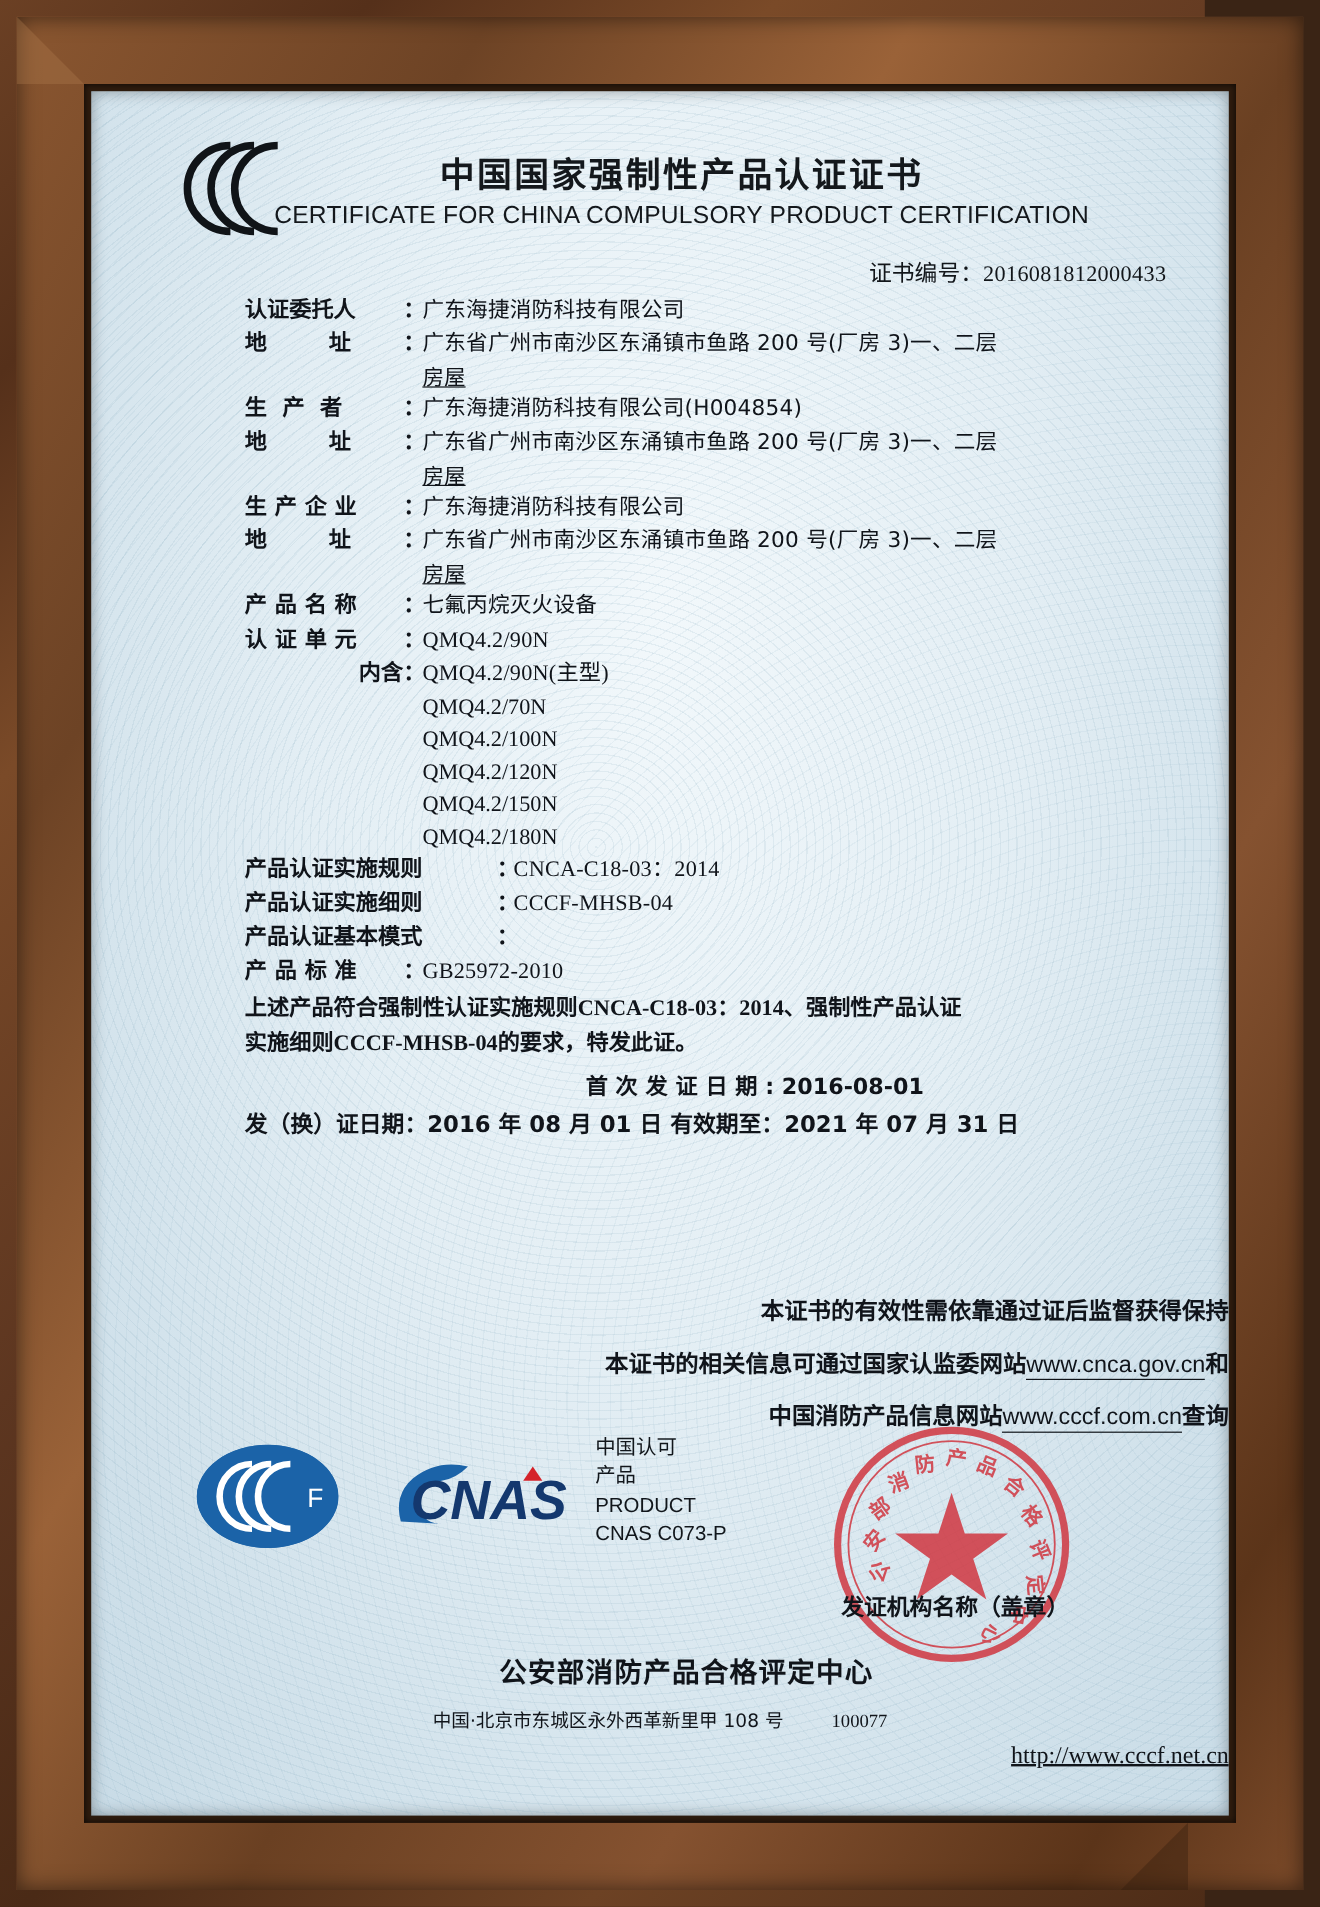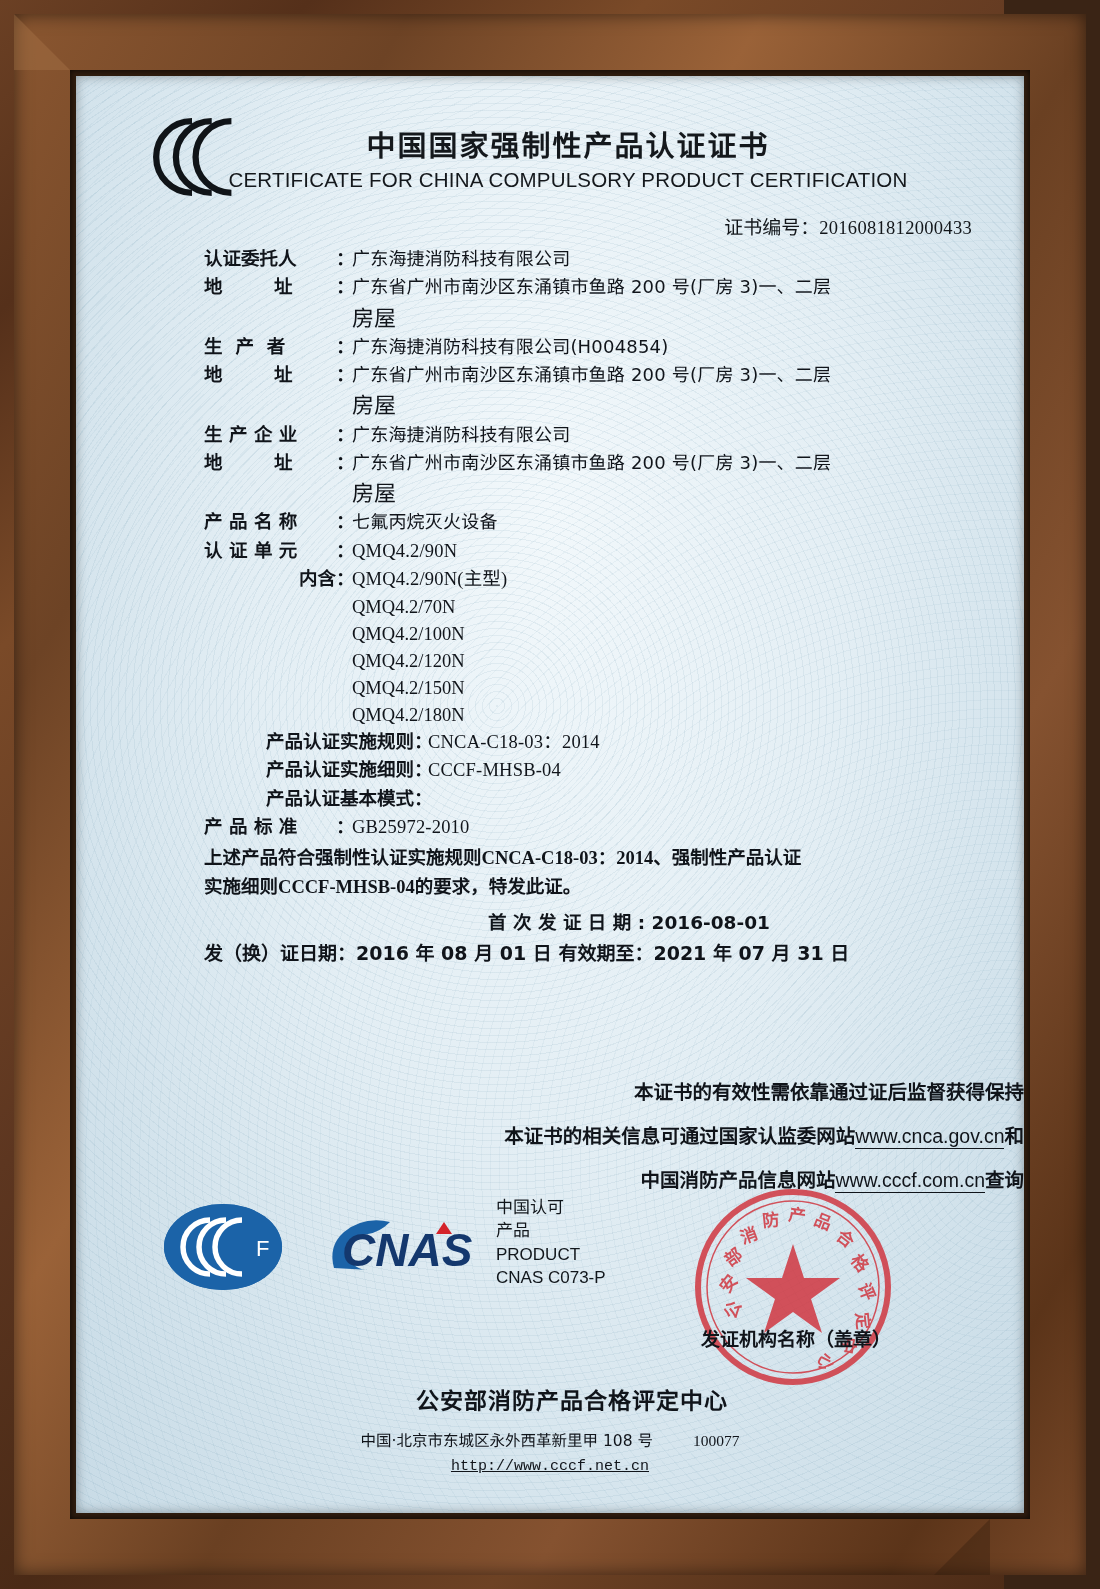--- a/index.html
+++ b/index.html
@@ -165,34 +165,35 @@
   }
   .val {
     flex: 1 1 auto;
     font-size: 18.5px;
     font-family: "Liberation Serif", "DejaVu Serif", serif;
     letter-spacing: .2px;
   }
   .val.cjk { font-family: "DejaVu Sans", "Liberation Sans", sans-serif; font-size: 18px; }
   .cont {
     margin-left: 148px;
-    font-size: 22px;
+    font-size: 18px;
     font-family: "DejaVu Sans", "Liberation Sans", sans-serif;
     line-height: 1.42;
+    text-decoration: underline;
   }
   .sub-item {
     margin-left: 148px;
     font-size: 18.5px;
     font-family: "Liberation Serif", serif;
     line-height: 1.46;
   }
   .rule-row .lbl { width: 210px; }
   .rule-row .sep { width: 14px; }
 
-  .wide-lbl { width: 210px; text-align: right; }
+  .wide-lbl { width: 210px; }
 
   .statement {
     margin-top: 4px;
     font-size: 18.5px;
     font-family: "DejaVu Sans", "Liberation Sans", sans-serif;
     font-weight: bold;
     line-height: 1.5;
     color: #10141a;
   }
   .statement .mono { font-family: "Liberation Serif", serif; font-weight: bold; }
@@ -294,23 +295,24 @@
     margin-bottom: 12px;
     padding-left: 44px;
   }
   .footer .addr {
     font-family: "DejaVu Sans", sans-serif;
     font-size: 15.5px;
     margin-bottom: 8px;
   }
   .footer .addr .zip { margin-left: 40px; font-family: "Liberation Serif", serif; }
   .footer .url {
-    font-family: Liberation Mono, monospace;
-    font-size: 15px;
+    font-family: Liberation Serif, serif;
+    font-size: 20px;
     text-decoration: underline;
+    text-align: right;
   }
 </style>
 </head>
 <body>
 
 <div class="frame-outer">
   <div class="frame-bevel"></div>
   <div class="miter tl"></div>
   <div class="miter br"></div>
   <div class="frame-inner-line"></div>

